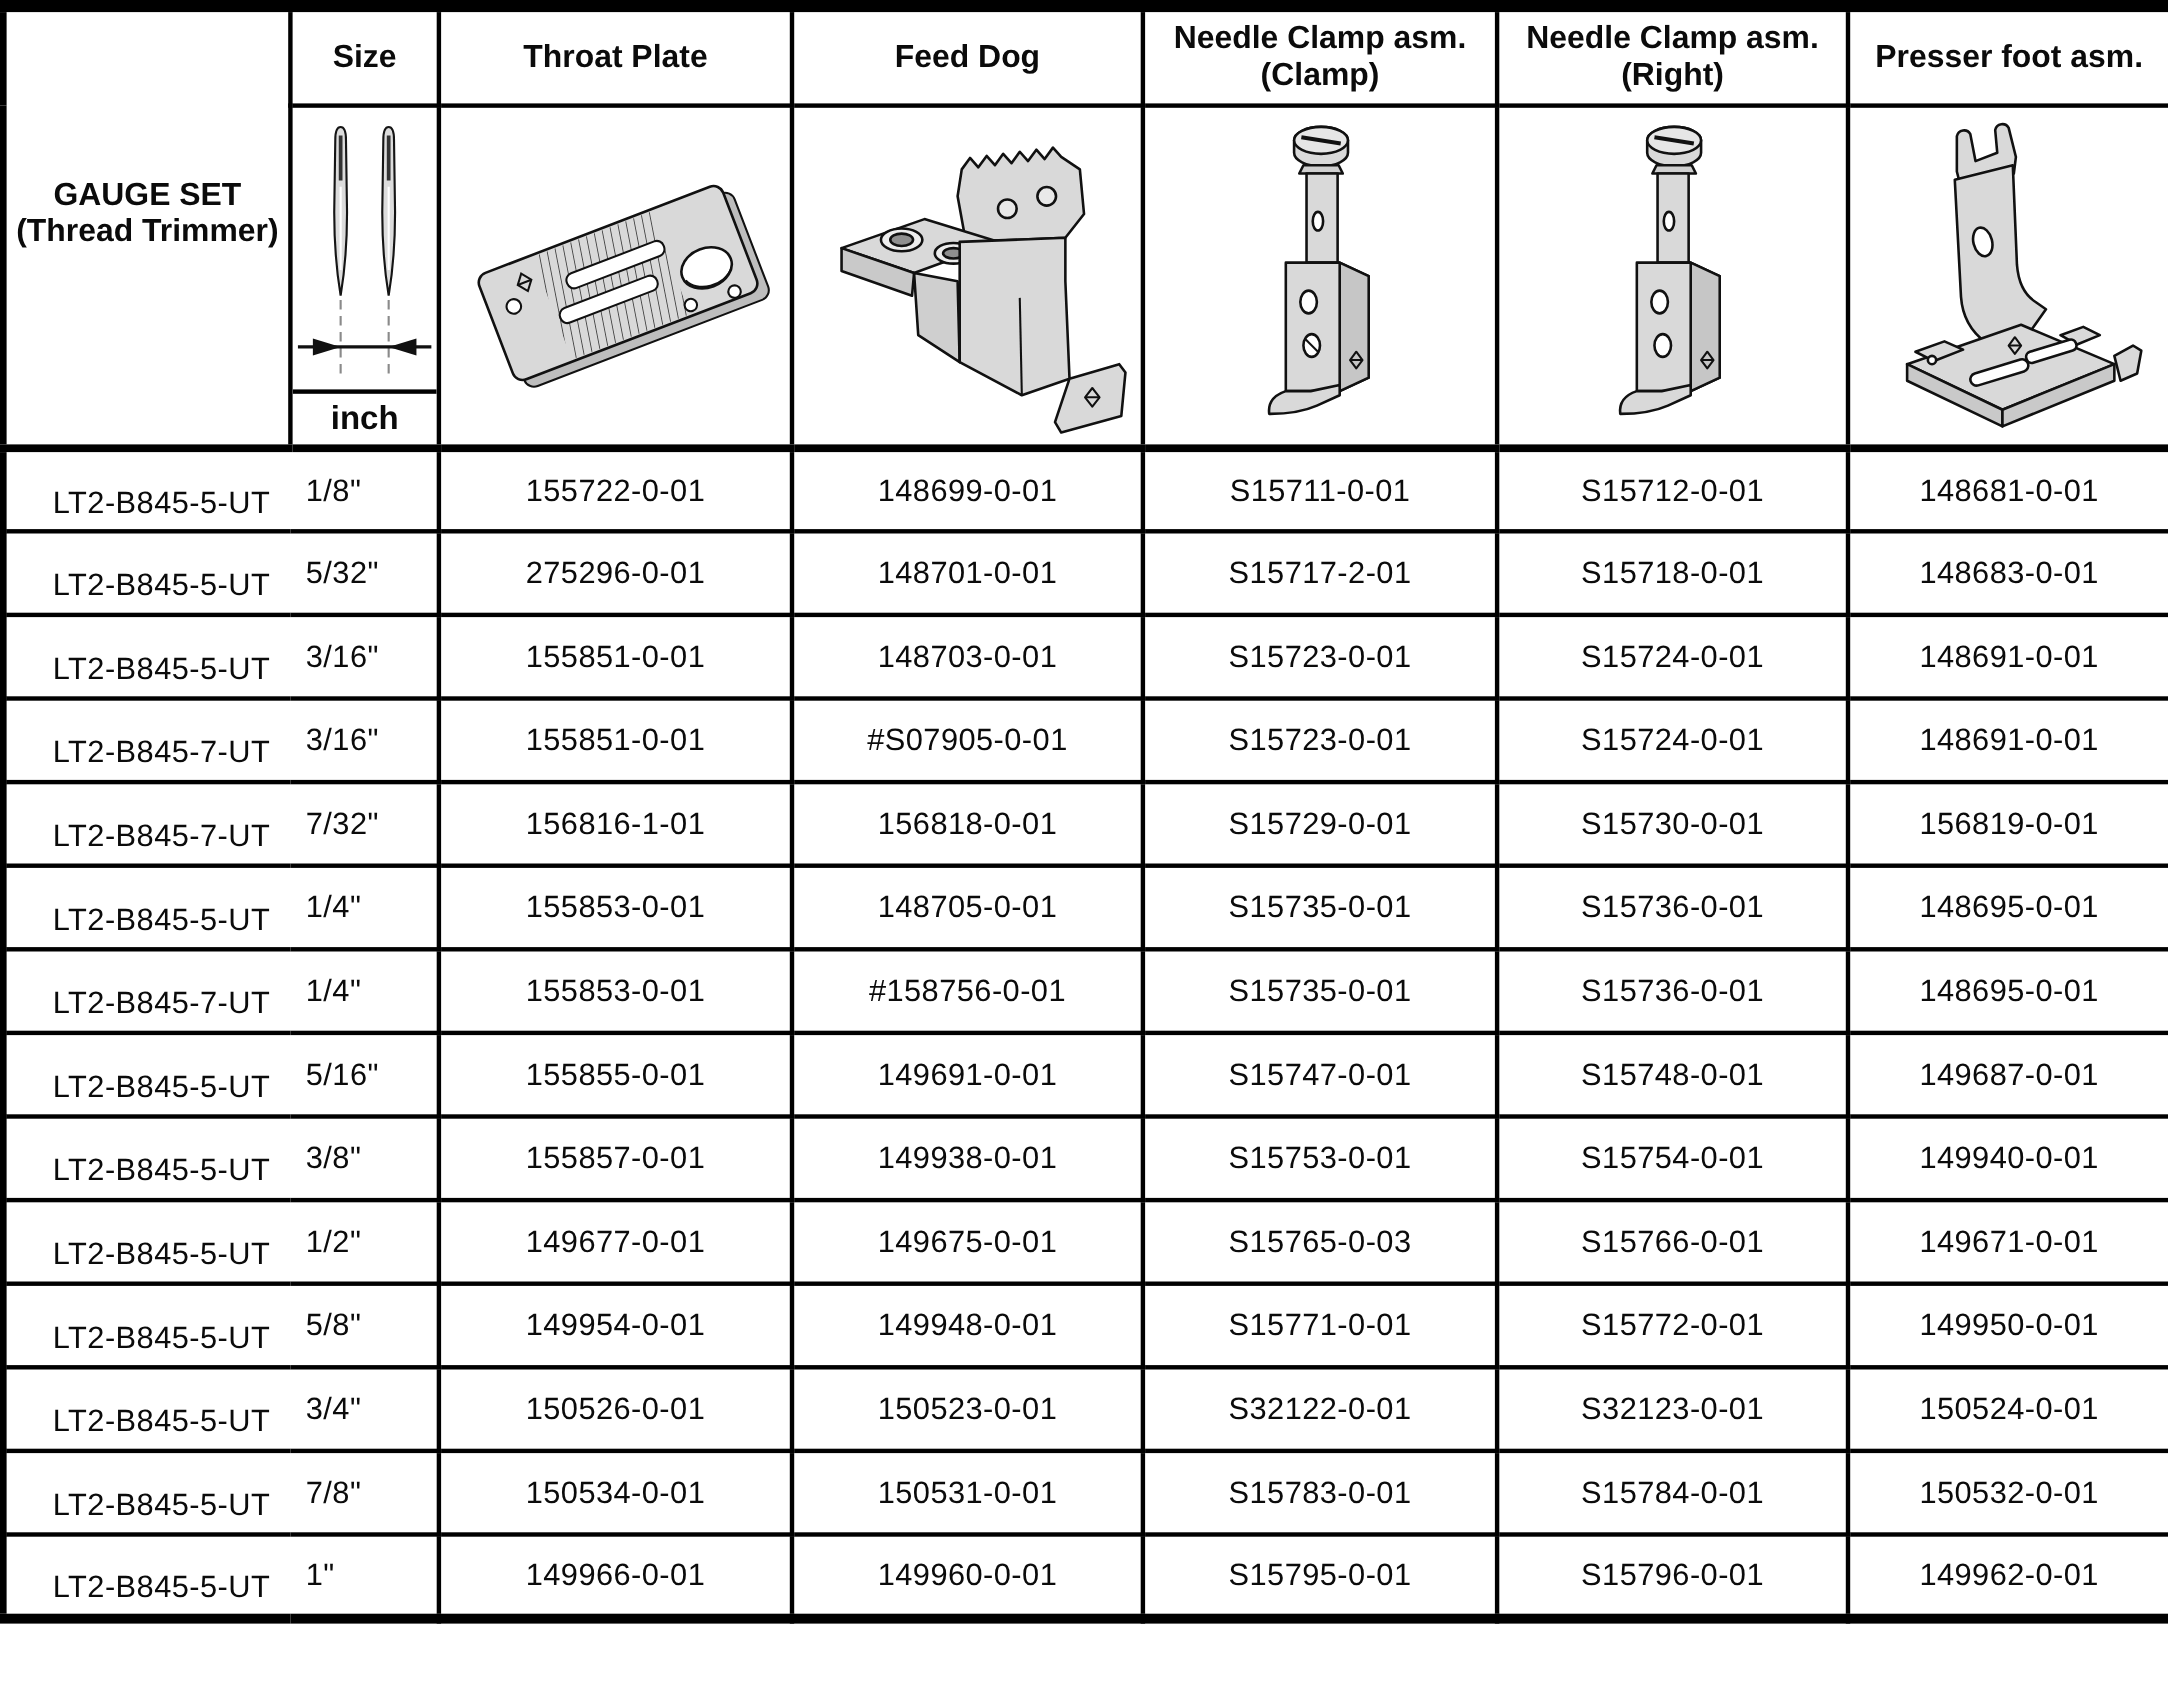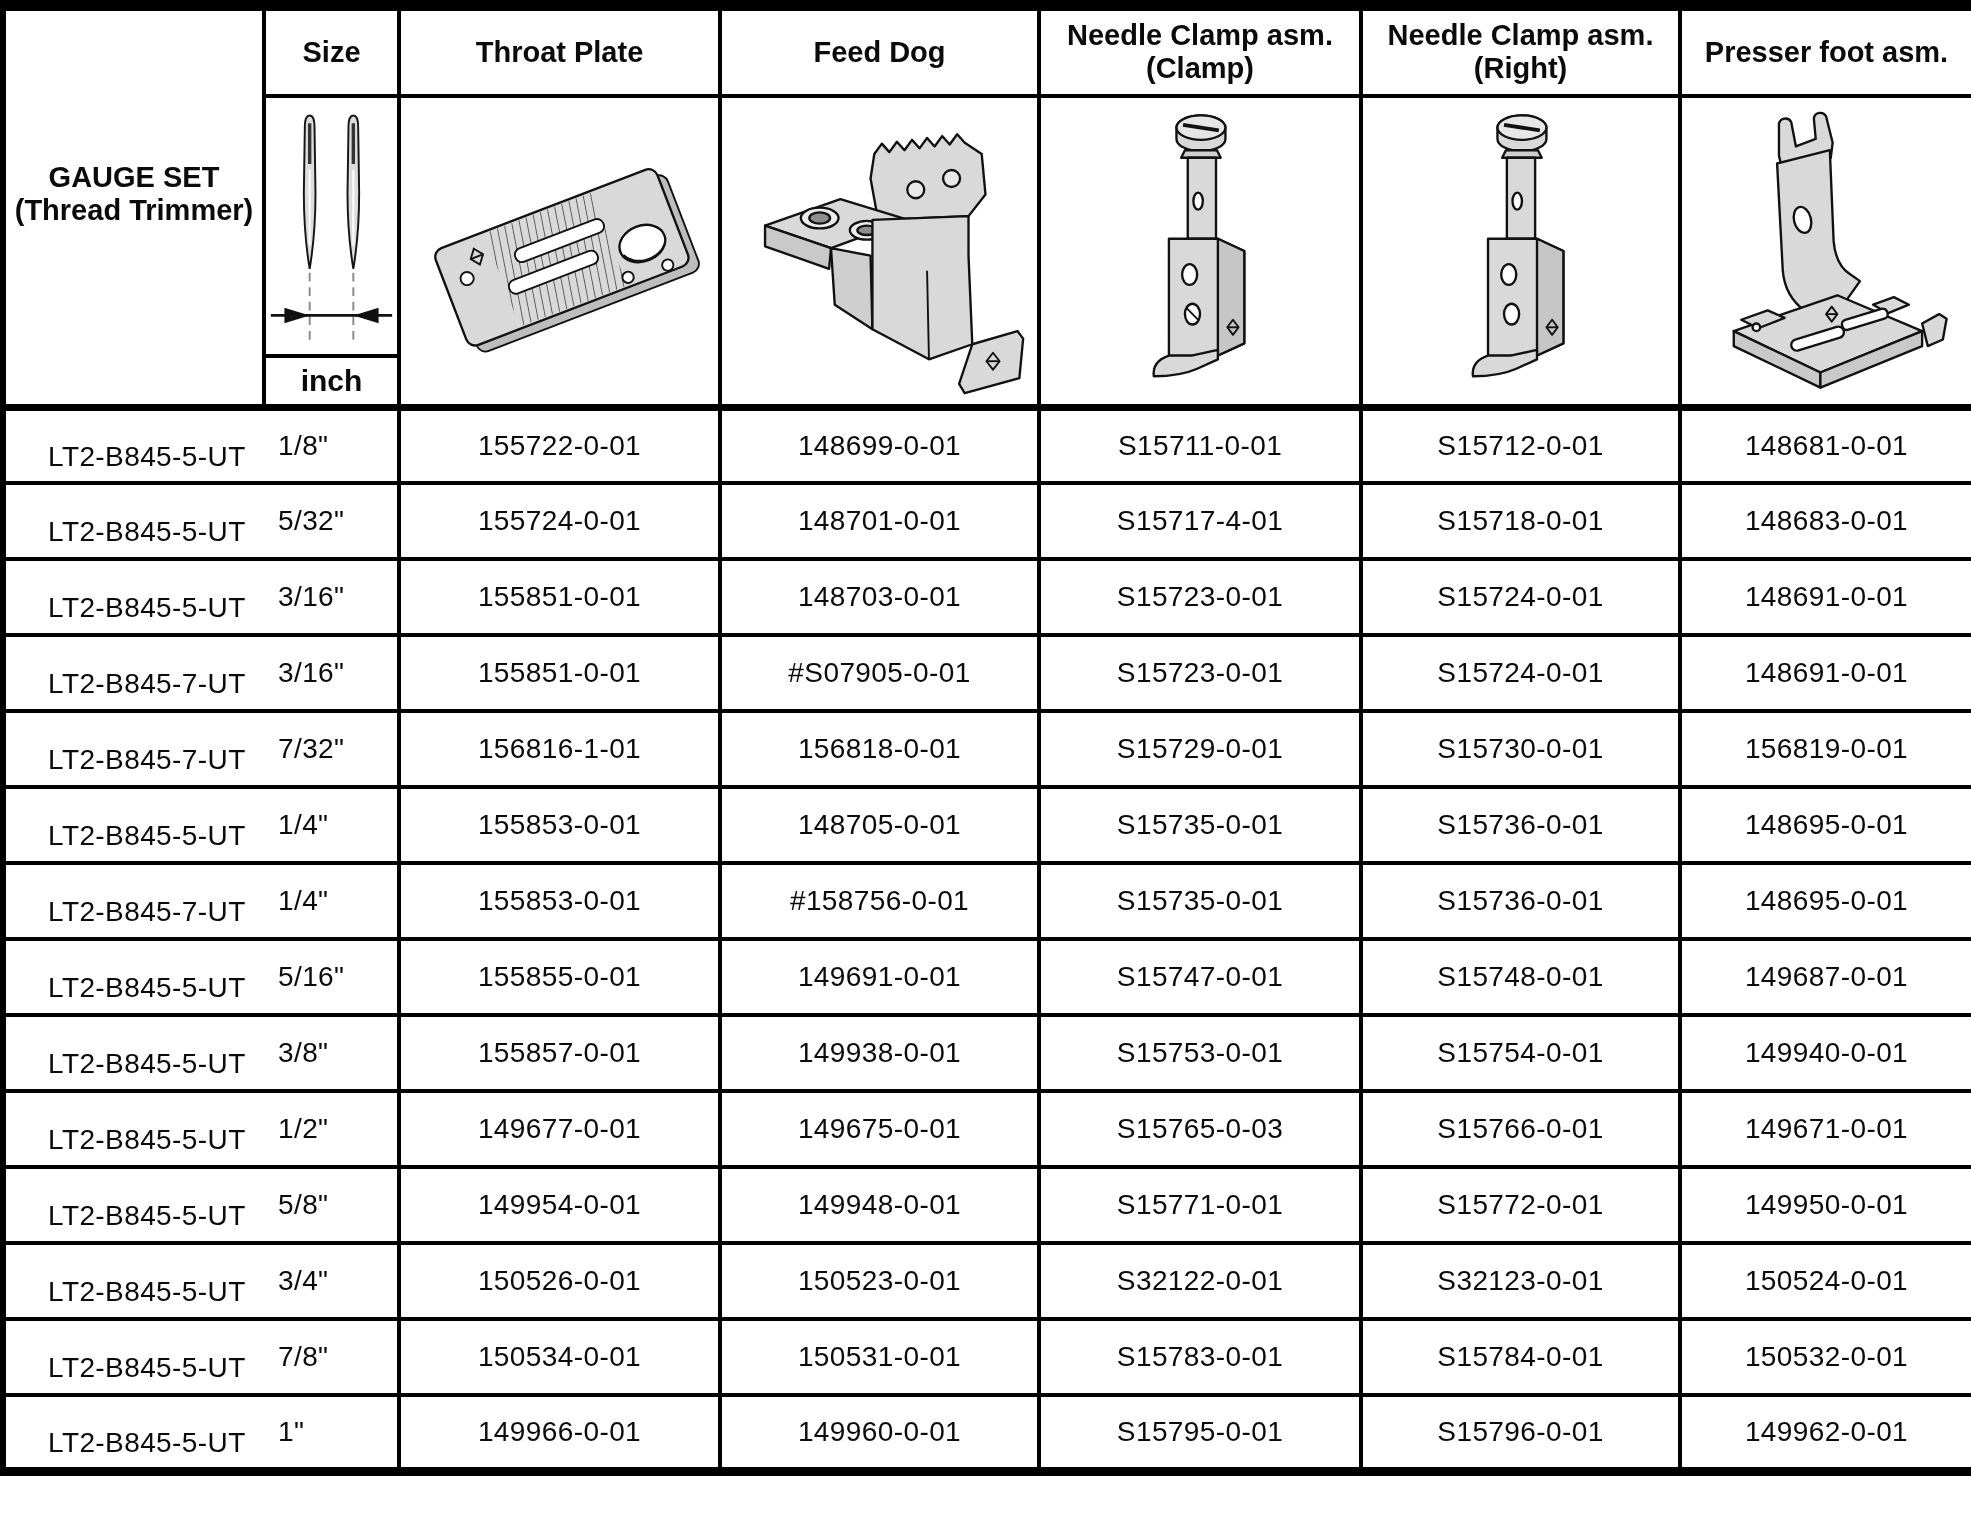--- a/index.html
+++ b/index.html
@@ -236,23 +236,23 @@
     <td>148681-0-01</td>
   </tr>
 
   <tr class="data-row">
     <td class="cell-model" colspan="2">
       <div class="inner">
         <span class="model">LT2-B845-5-UT</span>
         <span class="size">5/32"</span>
       </div>
     </td>
-    <td>155724-0-01</td>
+    <td>275296-0-01</td>
     <td>148701-0-01</td>
-    <td>S15717-4-01</td>
+    <td>S15717-2-01</td>
     <td>S15718-0-01</td>
     <td>148683-0-01</td>
   </tr>
 
   <tr class="data-row">
     <td class="cell-model" colspan="2">
       <div class="inner">
         <span class="model">LT2-B845-5-UT</span>
         <span class="size">3/16"</span>
       </div>

